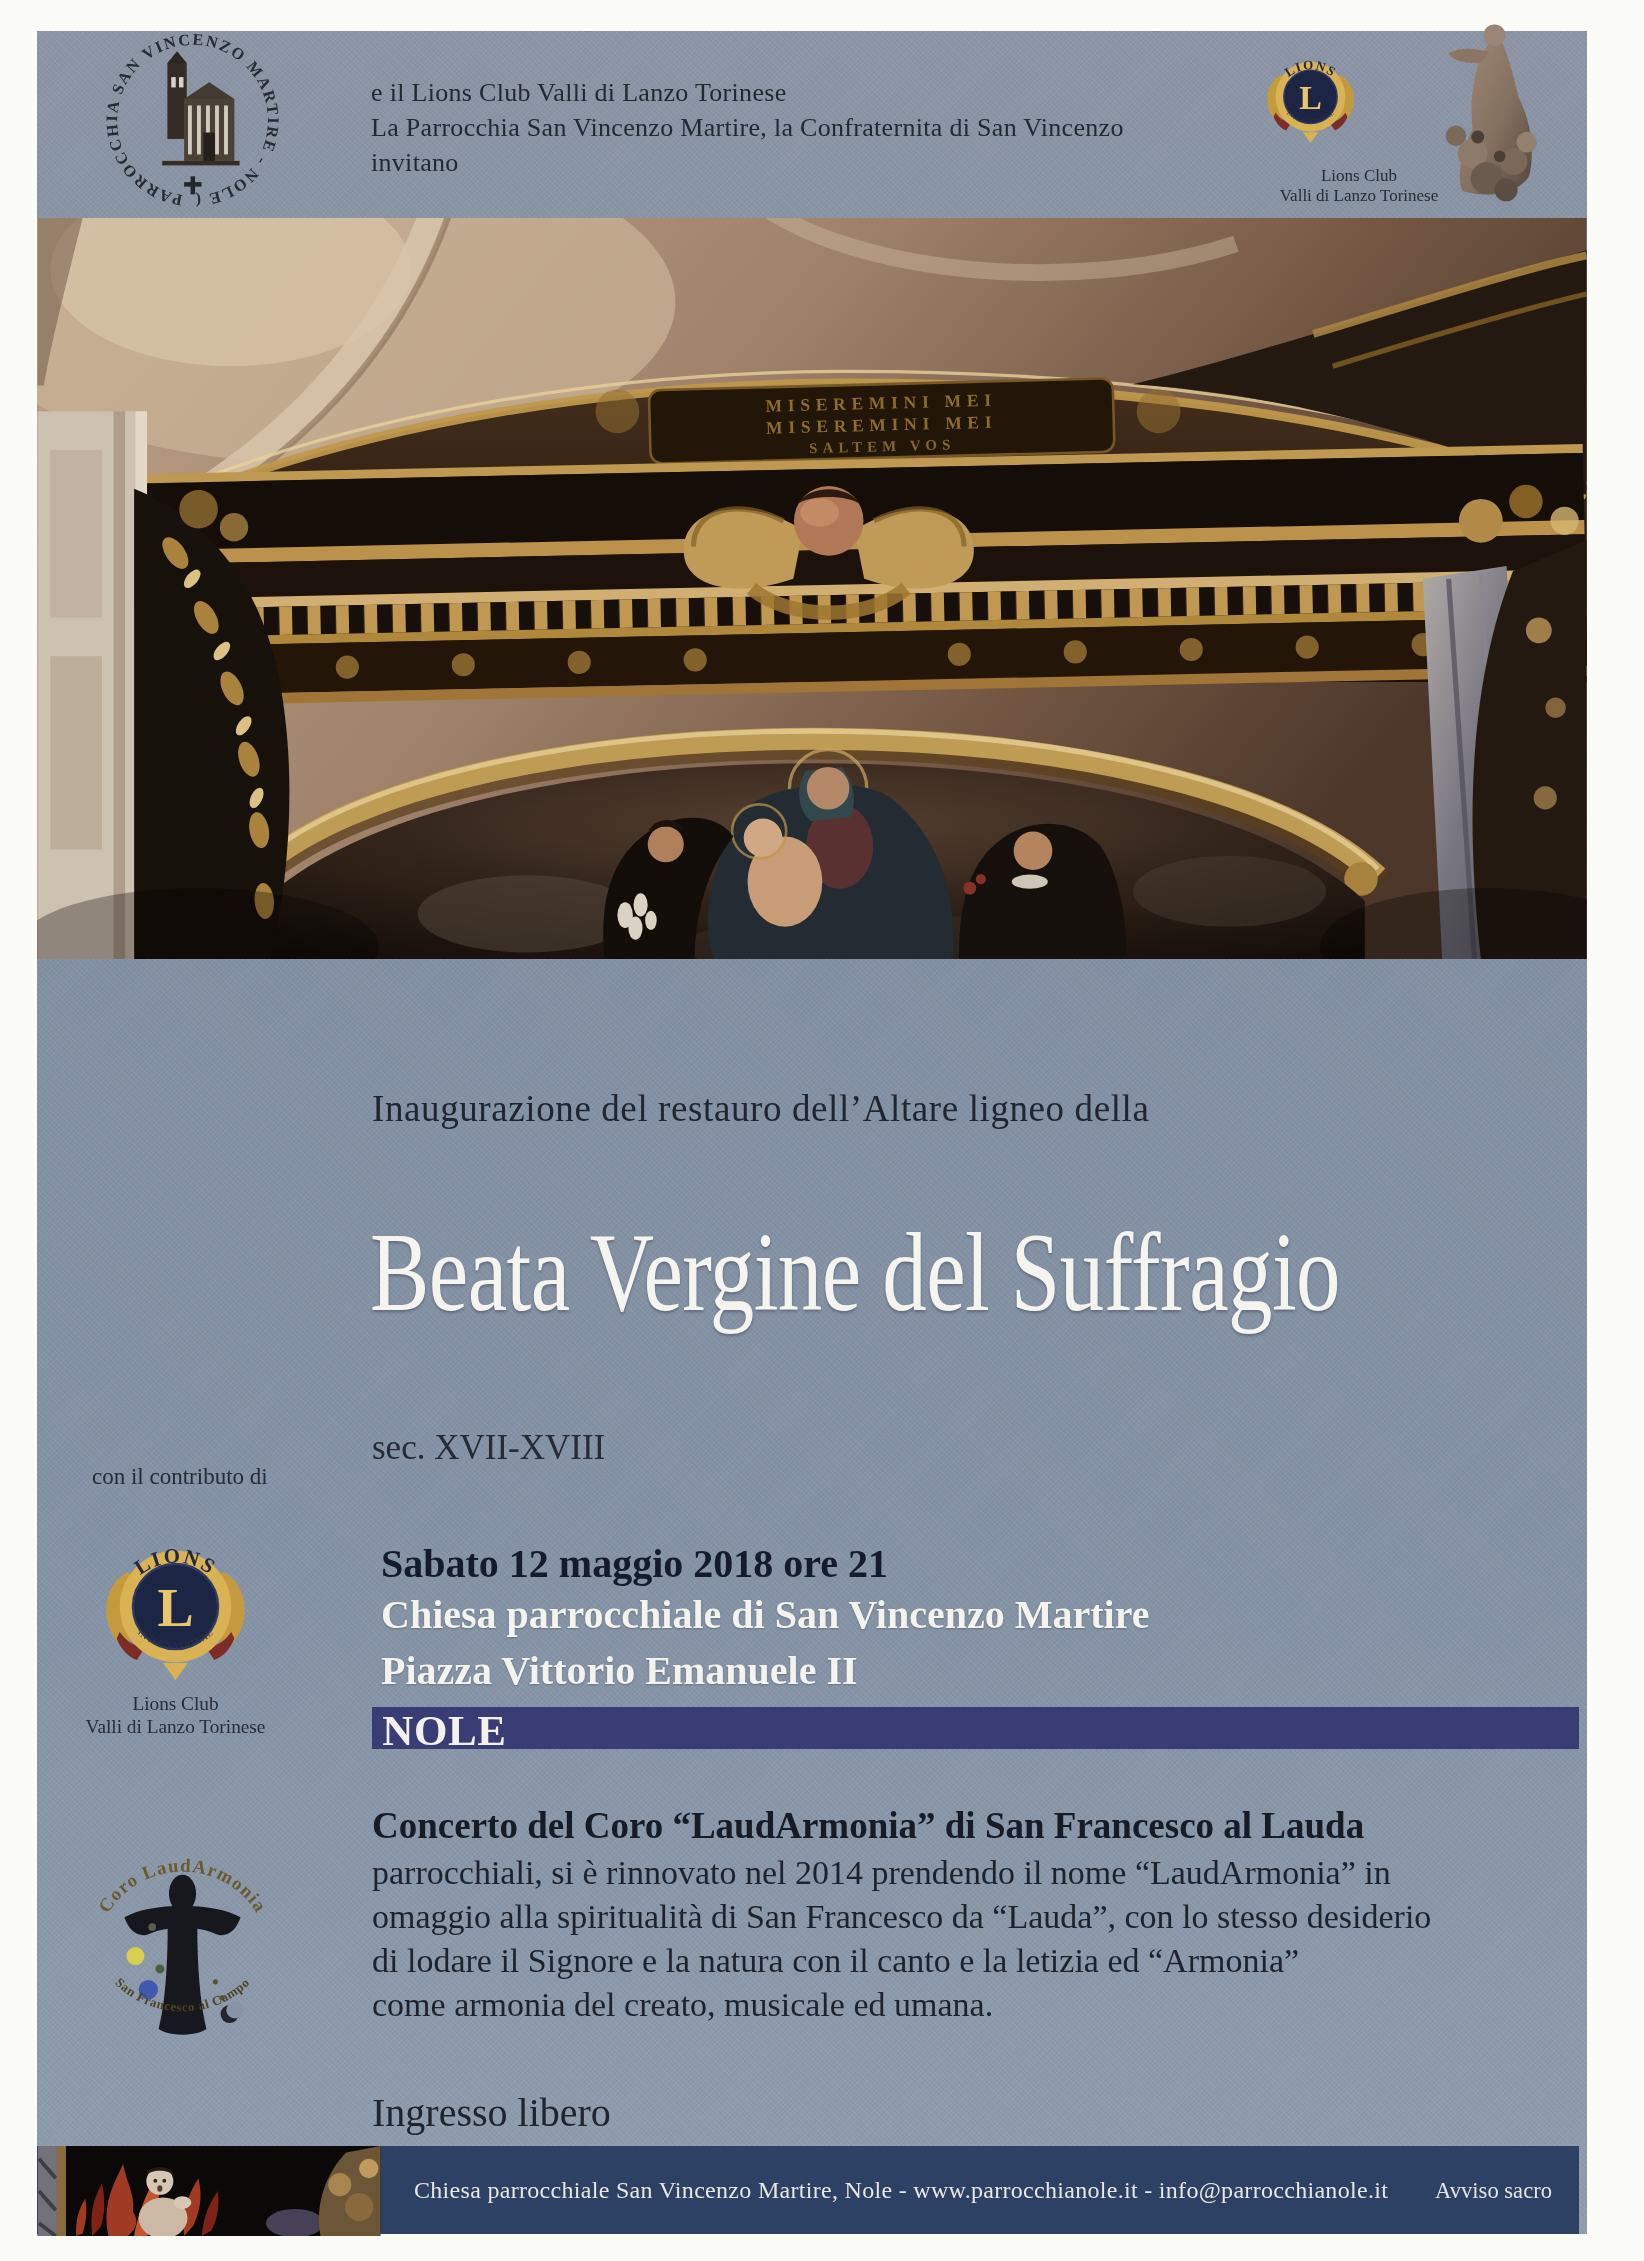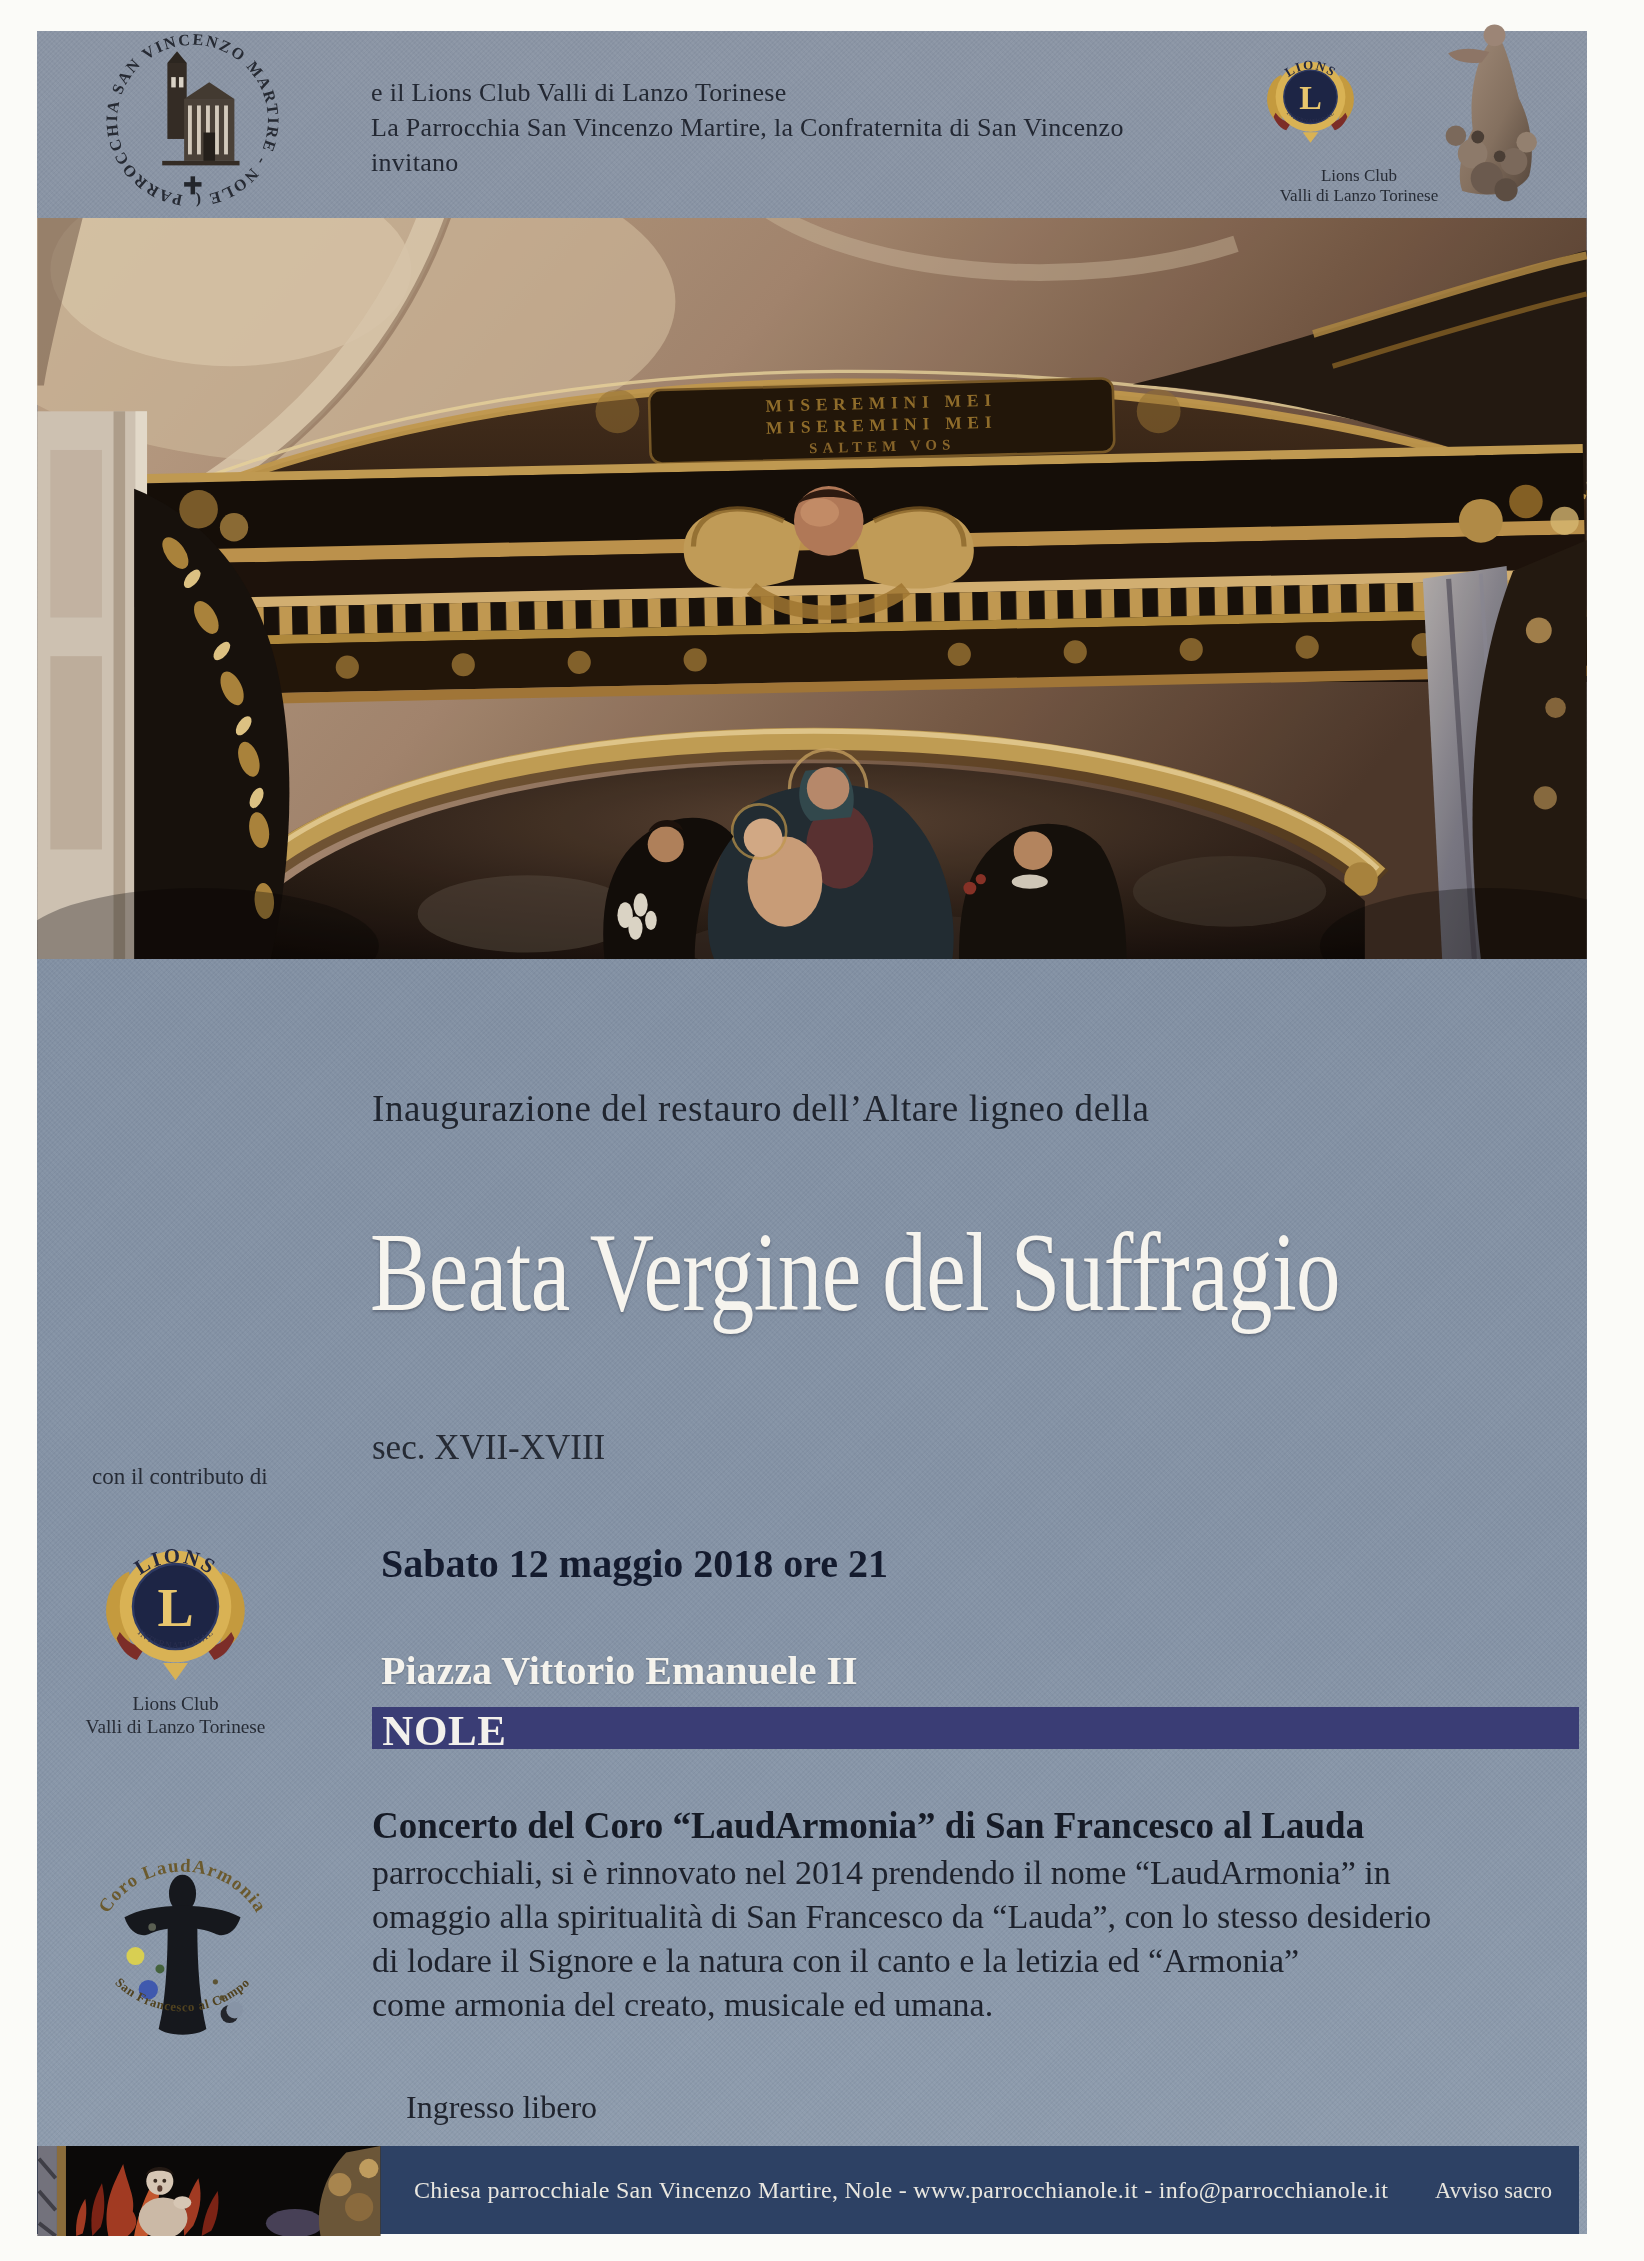--- a/index.html
+++ b/index.html
@@ -18,21 +18,21 @@
   .main-title{font-size:89px;line-height:1;letter-spacing:-0.6px;color:#f6f4ee;
       transform:scaleY(1.25);transform-origin:0 0;text-shadow:0 1.9px 2.6px rgba(30,35,50,.35);}
   .subtitle{font-size:35px;color:#262b35;margin-top:44px;}
   .contrib{font-size:23px;color:#262b35;}
   .evt-date{font-size:40px;font-weight:bold;color:#141b2e;}
   .evt-white{font-size:40px;font-weight:bold;color:#f5f3ed;text-shadow:0 1.3px 1.9px rgba(30,35,50,.3);}
   .city-band{background:#3a3d75;height:42px;}
   .city{font-size:43px;font-weight:bold;color:#f3f1ec;line-height:47px;padding-left:10.3px;letter-spacing:0.6px;}
   .concert-h{font-size:37px;font-weight:bold;color:#161b26;}
   .body-line{font-size:34px;line-height:44px;color:#1e222c;}
-  .ingresso{font-size:32px;color:#20242e;margin-left:34px;}
+  .ingresso{font-size:40px;color:#20242e;}
   .footer-band{background:#2d4164;height:88px;}
   .footer-line{font-size:24px;color:#e9e7e0;letter-spacing:0.3px;}
   .avviso{font-size:22.6px;color:#e6e4dd;}
   svg text{font-family:"Liberation Serif", serif;}
 </style>
 </head>
 <body>
 
 <div id="page">
  <div id="poster">
@@ -340,20 +340,21 @@
     <g>
       <circle cx="218" cy="287" r="14" fill="#23252b"></circle>
       <circle cx="226" cy="281" r="13" fill="#8794a6"></circle>
     </g>
     <text font-size="20" font-weight="bold" letter-spacing="1" fill="#50421f" text-anchor="middle">
       <textPath href="#la2" startOffset="50%">San Francesco al Campo</textPath>
     </text>
   </svg>
 
   <div class="abs evt-date" style="left:344px;top:1509px;">Sabato 12 maggio 2018 ore 21</div>
+  <div class="abs evt-white" style="left:344px;top:1560px;">Chiesa parrocchiale di San Vincenzo Martire</div>
   <div class="abs evt-white" style="left:344px;top:1616px;">Piazza Vittorio Emanuele II</div>
 
   <div class="abs city-band" style="left:335px;top:1676px;width:1207px;">
     <div class="city">NOLE</div>
   </div>
 
   <div class="abs concert-h" style="left:335px;top:1773px;">Concerto del Coro “LaudArmonia” di San Francesco al Lauda</div>
   <div class="abs" style="left:335px;top:1820px;">
     <div class="body-line">parrocchiali, si è rinnovato nel 2014  prendendo il nome “LaudArmonia” in</div>
     <div class="body-line">omaggio alla spiritualità di San Francesco da “Lauda”, con lo stesso desiderio</div>

